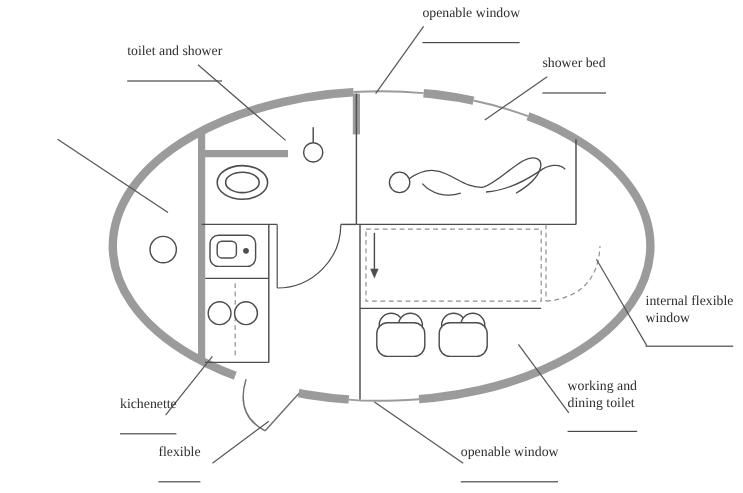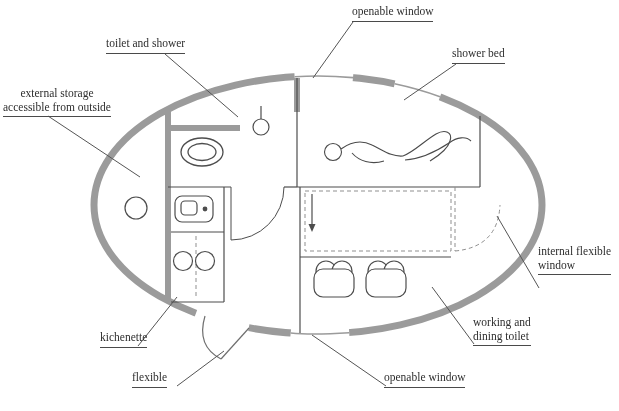--- a/index.html
+++ b/index.html
@@ -3,21 +3,21 @@
 <meta charset="utf-8">
 <style>
   html,body{margin:0;padding:0;background:#ffffff;}
   .canvas{
     position:relative;width:619px;height:411px;background:#ffffff;
     font-family:"Liberation Serif", serif;overflow:hidden;
   }
   .plan-svg{position:absolute;left:0;top:0;}
   .label{
     position:absolute;font-size:11.5px;color:#2e2e2e;line-height:1.18;
-    padding-bottom:2px;border-bottom:1px solid #4a4a4a;white-space:nowrap;
+    padding-bottom:16px;border-bottom:1px solid #4a4a4a;white-space:nowrap;
   }
   .label span{display:block;}
   .center{text-align:center;}
 </style>
 </head>
 <body>
 
 <div class="canvas">
 
   <svg class="plan-svg" width="619" height="411" viewBox="0 0 619 411">
@@ -132,24 +132,20 @@
   </div>
 
   <div class="label" style="left:106px;top:37px">
     <span>toilet and shower</span>
   </div>
 
   <div class="label" style="left:452px;top:47px">
     <span>shower bed</span>
   </div>
 
-  <div class="label center" style="left:3px;top:87px">
-    <span>external storage</span>
-    <span>accessible from outside</span>
-  </div>
 
   <div class="label" style="left:538px;top:245px">
     <span>internal flexible</span>
     <span>window</span>
   </div>
 
   <div class="label" style="left:100px;top:331px">
     <span>kichenette</span>
   </div>
 

